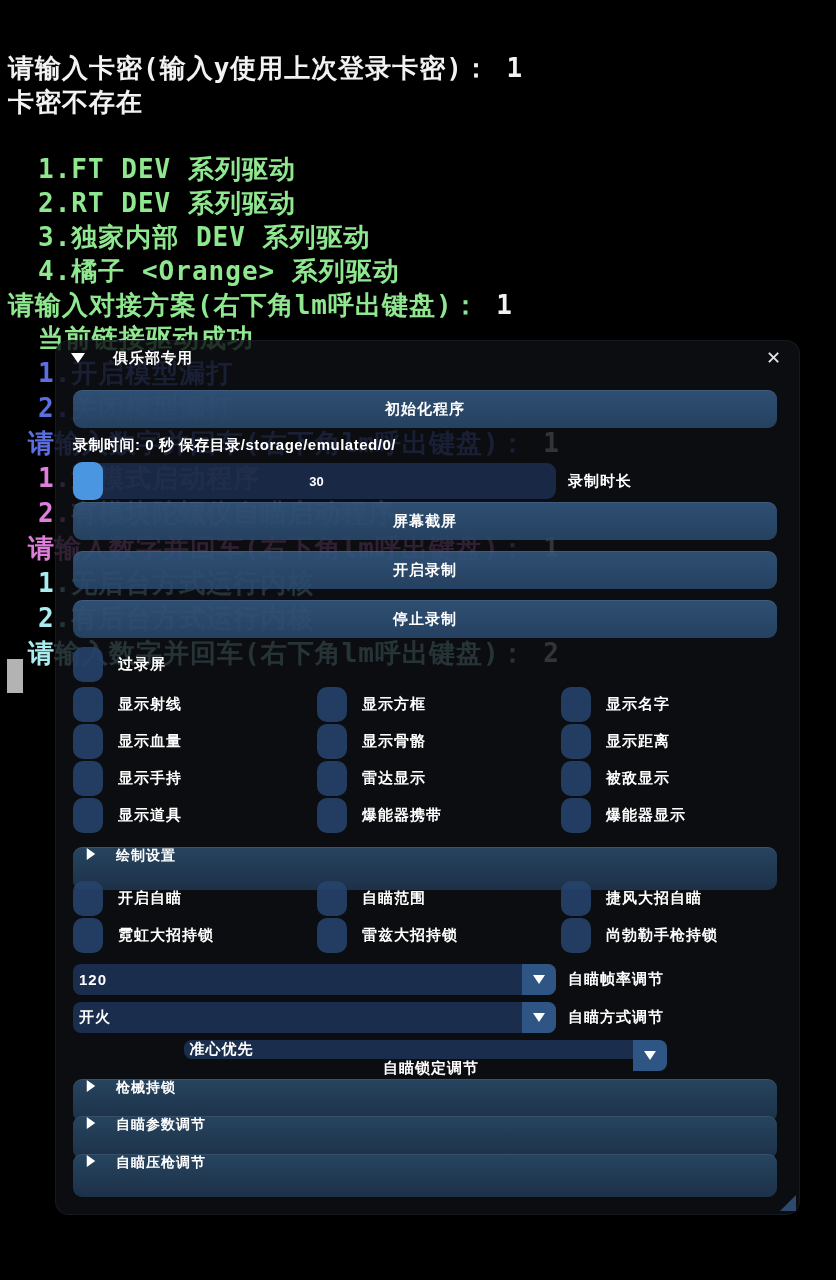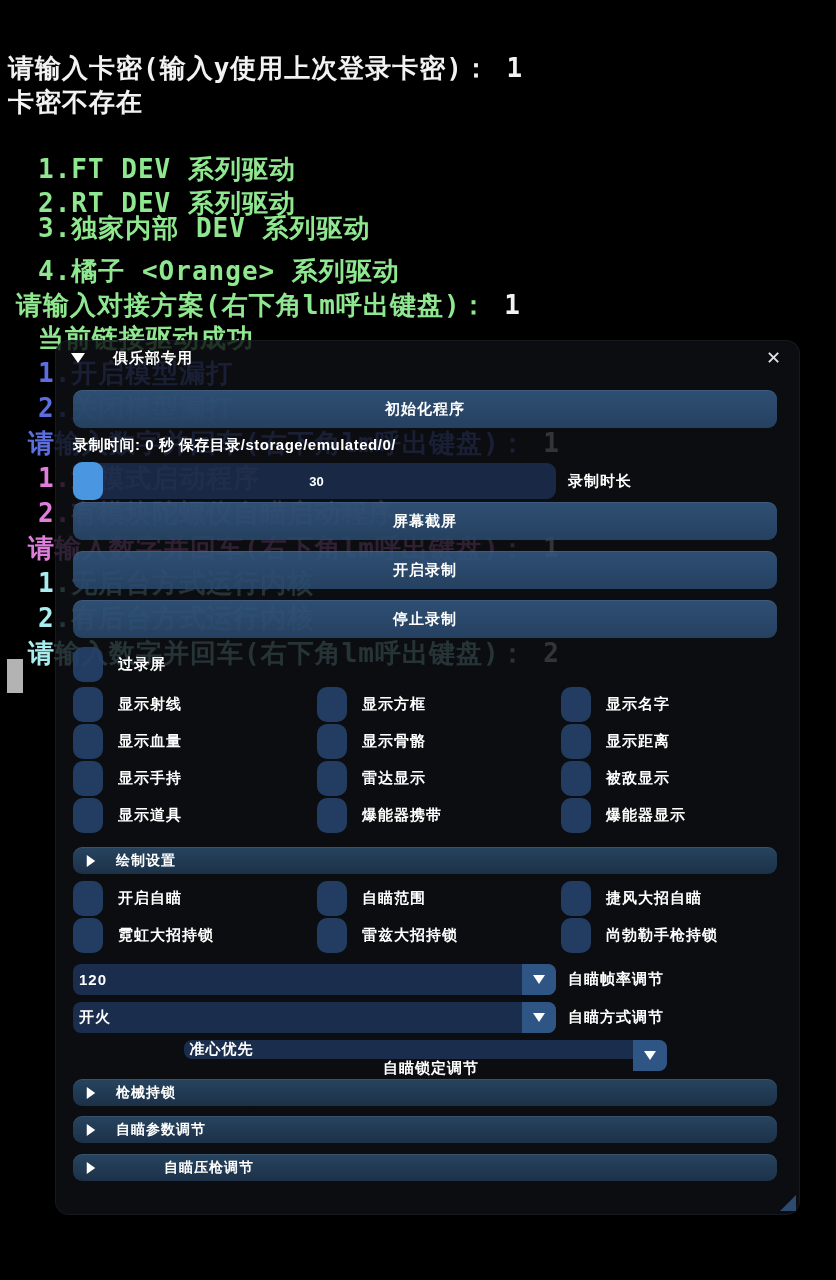--- a/index.html
+++ b/index.html
@@ -52,26 +52,26 @@
              font-family:"Liberation Sans","DejaVu Sans",sans-serif;}
   .row-label{margin-left:12px;font-size:15px;font-weight:700;letter-spacing:1px;}
 
   .row-bypass{top:305px;}
   .grid-display{top:345px;} .grid-aim{top:539px;}
   .cb-row{position:relative;height:37px;}
   .cb-item{position:absolute;top:0;display:flex;align-items:center;height:37px;}
   .checkbox{width:30px;height:35px;border-radius:10px;background:rgba(38,67,107,0.9);}
   .cb-label{margin-left:15px;font-size:15px;font-weight:700;letter-spacing:1px;}
 
-  .sec-bar{height:27px;border-radius:9px;display:flex;align-items:center;padding-left:13px;
+  .sec-bar{height:43px;border-radius:9px;display:flex;align-items:flex-start;padding-left:13px;
            box-sizing:border-box;background:linear-gradient(180deg,var(--bar-top),var(--bar-bottom));
            box-shadow:inset 0 1px 0 rgba(255,255,255,0.08);}
   .sec-bar .sec-label{margin-left:20px;font-size:14px;font-weight:700;letter-spacing:1px;}
   .sec-bar .tri-right{transform:scale(0.85);}
-  .bar-draw{top:506px;} .bar-weapon{top:738px;} .bar-params{top:775px;} .bar-recoil{top:813px;gap:48px;}
+  .bar-draw{top:506px;} .bar-weapon{top:738px;} .bar-params{top:775px;} .bar-recoil{top:813px;}
 
   .dd-row{height:31px;display:flex;align-items:center;}
   .dd-1{top:623px;} .dd-2{top:661px;} .dd-3{top:699px;flex-direction:column;}
   .dd-field{position:relative;width:483px;height:31px;border-radius:8px;
             background:rgba(30,52,88,0.85);display:flex;align-items:center;}
   .dd-value{margin-left:6px;font-size:15px;font-weight:700;letter-spacing:1px;}
   .dd-arrow{position:absolute;right:0;top:0;width:34px;height:31px;border-radius:0 8px 8px 0;
             background:var(--arrowbox);display:flex;align-items:center;justify-content:center;}
 
   .resize-handle{position:absolute;right:3px;bottom:3px;width:0;height:0;
@@ -80,23 +80,23 @@
 </head>
 <body>
 
 <div class="screen">
 
   <div class="terminal" id="terminal">
       <div class="term-line" style="left: 8px; top: 52px; color: var(--white);"><span>请输入卡密(输入y使用上次登录卡密)：</span><span class="ans"> 1</span></div>
       <div class="term-line" style="left: 8px; top: 86px; color: var(--white);"><span>卡密不存在</span></div>
       <div class="term-line" style="left: 38px; top: 153px; color: var(--green);"><span>1.FT DEV 系列驱动</span></div>
       <div class="term-line" style="left: 38px; top: 187px; color: var(--green);"><span>2.RT DEV 系列驱动</span></div>
-      <div class="term-line" style="left: 38px; top: 212px; color: var(--green);"><span>3.独家内部 DEV 系列驱动</span></div>
+      <div class="term-line" style="left: 38px; top: 221px; color: var(--green);"><span>3.独家内部 DEV 系列驱动</span></div>
       <div class="term-line" style="left: 38px; top: 255px; color: var(--green);"><span>4.橘子 &lt;Orange&gt; 系列驱动</span></div>
-      <div class="term-line" style="left: 8px; top: 289px; color: var(--green); margin-left: 8px;"><span>请输入对接方案(右下角lm呼出键盘)：</span><span class="ans"> 1</span></div>
+      <div class="term-line" style="left: 8px; top: 289px; color: var(--green);"><span>请输入对接方案(右下角lm呼出键盘)：</span><span class="ans"> 1</span></div>
       <div class="term-line" style="left: 38px; top: 322px; color: var(--green);"><span>当前链接驱动成功</span></div>
       <div class="term-line" style="left: 38px; top: 357px; color: var(--blue);"><span>1.开启模型漏打</span></div>
       <div class="term-line" style="left: 38px; top: 392px; color: var(--blue);"><span>2.关闭模型漏打</span></div>
       <div class="term-line" style="left: 28px; top: 427px; color: var(--blue);"><span>请输入数字并回车(右下角lm呼出键盘)：</span><span class="ans"> 1</span></div>
       <div class="term-line" style="left: 38px; top: 462px; color: var(--pink);"><span>1.透模式启动程序</span></div>
       <div class="term-line" style="left: 38px; top: 497px; color: var(--pink);"><span>2.有模块陀螺仪自瞄启动程序</span></div>
       <div class="term-line" style="left: 28px; top: 532px; color: var(--pink);"><span>请输入数字并回车(右下角lm呼出键盘)：</span><span class="ans"> 1</span></div>
       <div class="term-line" style="left: 38px; top: 567px; color: var(--cyan);"><span>1.无后台方式运行内核</span></div>
       <div class="term-line" style="left: 38px; top: 602px; color: var(--cyan);"><span>2.有后台方式运行内核</span></div>
       <div class="term-line" style="left: 28px; top: 637px; color: var(--cyan);"><span>请输入数字并回车(右下角lm呼出键盘)：</span><span class="ans"> 2</span></div>

